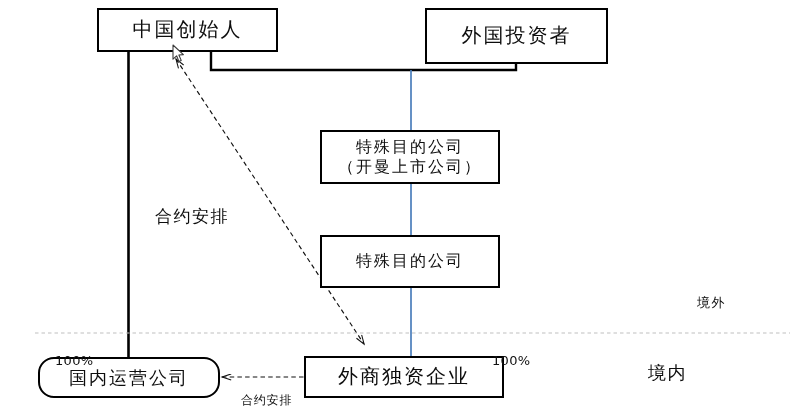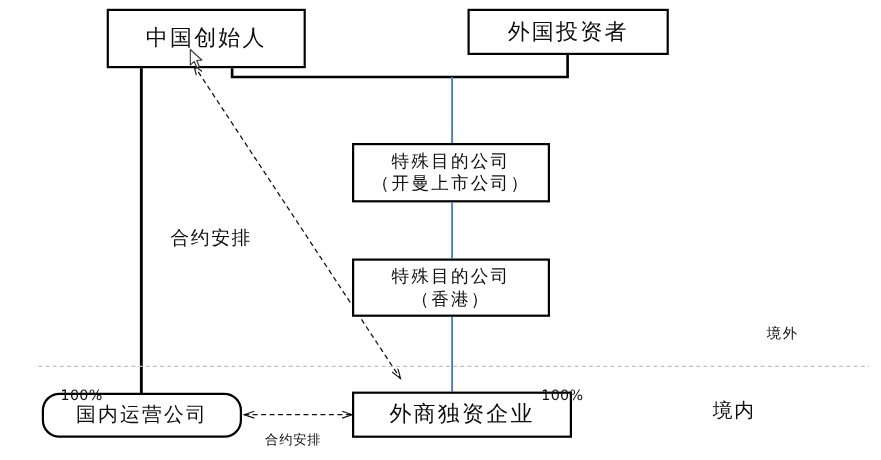--- a/index.html
+++ b/index.html
@@ -86,43 +86,42 @@
     <line x1="411" y1="184" x2="411" y2="235" stroke="#4a7ebb" stroke-width="1.7"></line>
     <line x1="411" y1="288" x2="411" y2="357" stroke="#4a7ebb" stroke-width="1.7"></line>
 
     <line x1="176" y1="59" x2="364" y2="344" stroke="#111111" stroke-width="1.15" stroke-dasharray="4.5,3.2" marker-start="url(#arrowOpenStart)" marker-end="url(#arrowOpen)"></line>
 
     <line x1="222" y1="377" x2="320" y2="377" stroke="#111111" stroke-width="1.15" stroke-dasharray="4.5,3.2" marker-start="url(#arrowOpenStart)" marker-end="url(#arrowOpen)"></line>
 
     <line x1="35" y1="333" x2="790" y2="333" stroke="#bfbfbf" stroke-width="1.1" stroke-dasharray="3.5,3"></line>
   </svg>
 
-  <div class="node" style="left:97px; top:8px; width:181px; height:54px; font-size:20px;">
+  <div class="node" style="left:97px; top:8px; width:181px; height:44px; font-size:20px;">
     <span class="line1">中国创始人</span>
   </div>
 
-  <div class="node" style="left:425px; top:8px; width:183px; height:42px; font-size:20px;">
+  <div class="node" style="left:425px; top:8px; width:183px; height:56px; font-size:20px;">
     <span class="line1">外国投资者</span>
   </div>
 
   <div class="node" style="left:320px; top:130px; width:180px; height:54px; font-size:16px;">
     <span class="line1">特殊目的公司</span>
     <span class="line2">（开曼上市公司）</span>
   </div>
 
   <div class="node" style="left:320px; top:235px; width:180px; height:53px; font-size:16px;">
     <span class="line1">特殊目的公司</span>
-    <span class="line2">（香港）</span>
   </div>
 
   <div class="node" style="left:38px; top:357px; width:182px; height:41px; font-size:18px;border-radius:16px;">
     <span class="line1">国内运营公司</span>
   </div>
 
-  <div class="node" style="left:320px; top:356px; width:200px; height:42px; font-size:20px;">
+  <div class="node" style="left:304px; top:356px; width:200px; height:42px; font-size:20px;">
     <span class="line1">外商独资企业</span>
   </div>
 
   <div class="label" style="left:155px; top:205px; font-size:17px;">合约安排</div>
 
   <div class="label" style="left:241px; top:392px; font-size:12px; letter-spacing:0.8px;">合约安排</div>
 
   <div class="label" style="left:697px; top:294px; font-size:13px;">境外</div>
 
   <div class="label" style="left:648px; top:361px; font-size:18px;">境内</div>

